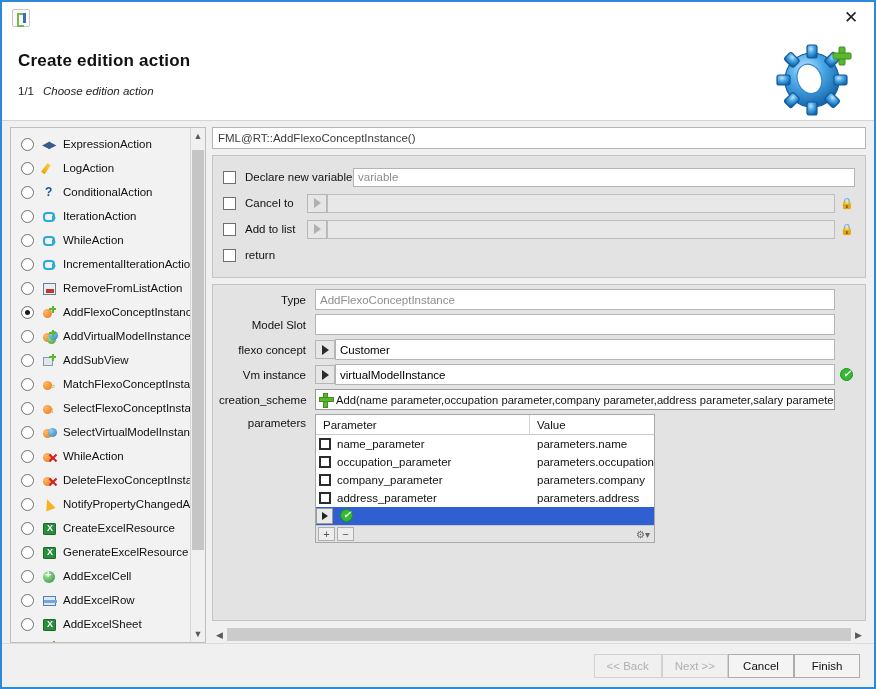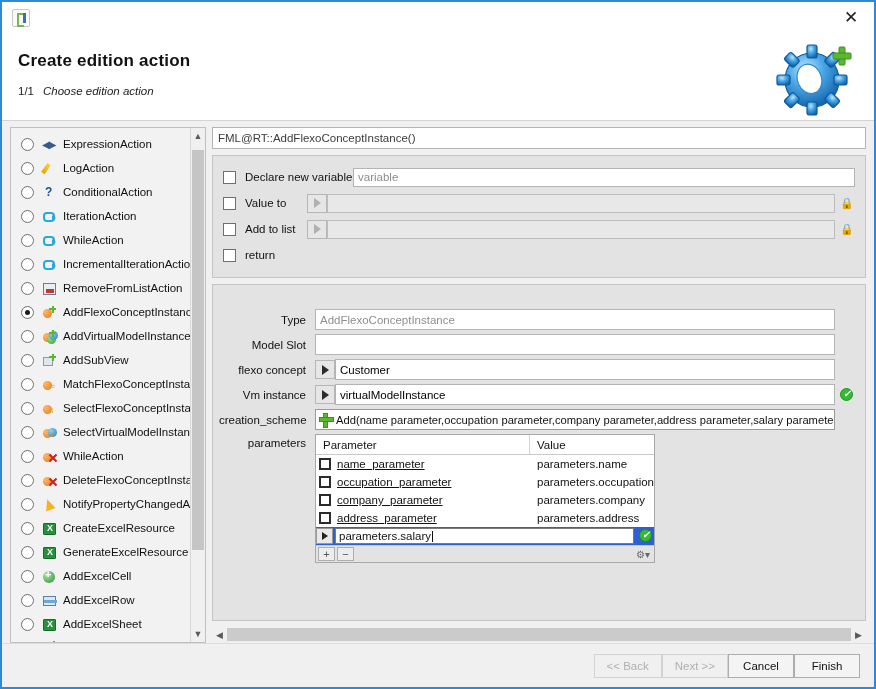--- a/index.html
+++ b/index.html
@@ -199,21 +199,21 @@
   .txt-in.ph { color: #8c8c8c; }
   .txt-in.dis { background: #e8e8e8; border-color: #bdbdbd; }
   .lock-ic {
     width: 16px; flex: 0 0 16px; margin-left: 4px;
     text-align: center; font-size: 11px; color: #a2a2a2;
   }
   
   .form-box {
     margin-top: 6px; flex: 1 1 auto; min-height: 0;
     background: #e3e3e3; border: 1px solid #c4c4c4;
-    padding: 24px 10px 10px 6px;
+    padding: 4px 10px 10px 6px;
     display: flex; flex-direction: column;
   }
   .frow { display: flex; align-items: center; margin-bottom: 4px; }
   .flabel {
     width: 96px; flex: 0 0 96px; text-align: right;
     padding-right: 9px; font-size: 11.5px; color: #111;
   }
   .fctl { flex: 1 1 auto; display: flex; align-items: center; min-width: 0; }
   .finput {
     flex: 1 1 auto; height: 21px; min-width: 0;
@@ -254,21 +254,21 @@
   }
   .thead { display: flex; height: 20px; background: #fff; border-bottom: 1px solid #c9c9c9; }
   .th {
     font-size: 11.5px; color: #111; display: flex; align-items: center;
     padding-left: 7px; border-right: 1px solid #d3d3d3;
   }
   .th.c1 { width: 214px; flex: 0 0 214px; }
   .th.c2 { flex: 1 1 auto; border-right: none; }
   .trow { display: flex; height: 18px; align-items: center; font-size: 11.5px; color: #111; }
   .trow.sel { background: #2f5fd0; color: #fff; }
-  .tc1 { width: 214px; flex: 0 0 214px; display: flex; align-items: center; padding-left: 3px; text-decoration: underline; }
+  .tc1 { width: 214px; flex: 0 0 214px; display: flex; align-items: center; padding-left: 3px; }
   .tc2 { flex: 1 1 auto; display: flex; align-items: center; padding-left: 7px; min-width: 0; }
   .pbox {
     width: 12px; height: 12px; flex: 0 0 12px; margin-right: 6px;
     border: 2px solid #2b2b2b; background: #fff;
   }
   .trow.sel .pbox { border-color: #0b2a78; background: #1540b8; }
   .trow.sel .pname {
     background: #2f5fd0; flex: 1 1 auto;
     border: 1px solid #9fb6ec; padding-left: 3px; margin-right: 2px;
   }
@@ -553,21 +553,21 @@
       <div class="opt-box">
 
         <div class="opt-row">
           <div class="chk"></div>
           <div class="opt-label w1">Declare new variable</div>
           <div class="txt-in ph">variable</div>
         </div>
 
         <div class="opt-row">
           <div class="chk"></div>
-          <div class="opt-label w2">Value to</div>
+          <div class="opt-label w2">Cancel to</div>
           <div class="play-btn">
               <span class="tri"></span>
             </div>
           <div class="txt-in dis"></div>
           <div class="lock-ic">🔒</div>
         </div>
 
         <div class="opt-row">
           <div class="chk"></div>
           <div class="opt-label w2">Add to list</div>
@@ -682,24 +682,20 @@
                       </div>
                       <div class="tc2">
                         <span>parameters.address</span>
                       </div>
                     </div>
                     <div class="trow sel">
                       <div class="tc2">
                         <span class="sel-play">
                           <span class="tri"></span>
                         </span>
-                        <span class="sel-val">
-                          <span>parameters.salary</span>
-                          <span class="caret-bar"></span>
-                        </span>
                         <span class="ok-ic">
                           <i></i>
                         </span>
                       </div>
                     </div>
                   </div>
                 <div class="tfoot">
                   <div class="tf-btn">+</div>
                   <div class="tf-btn">−</div>
                   <div class="tf-gear">⚙▾</div>

